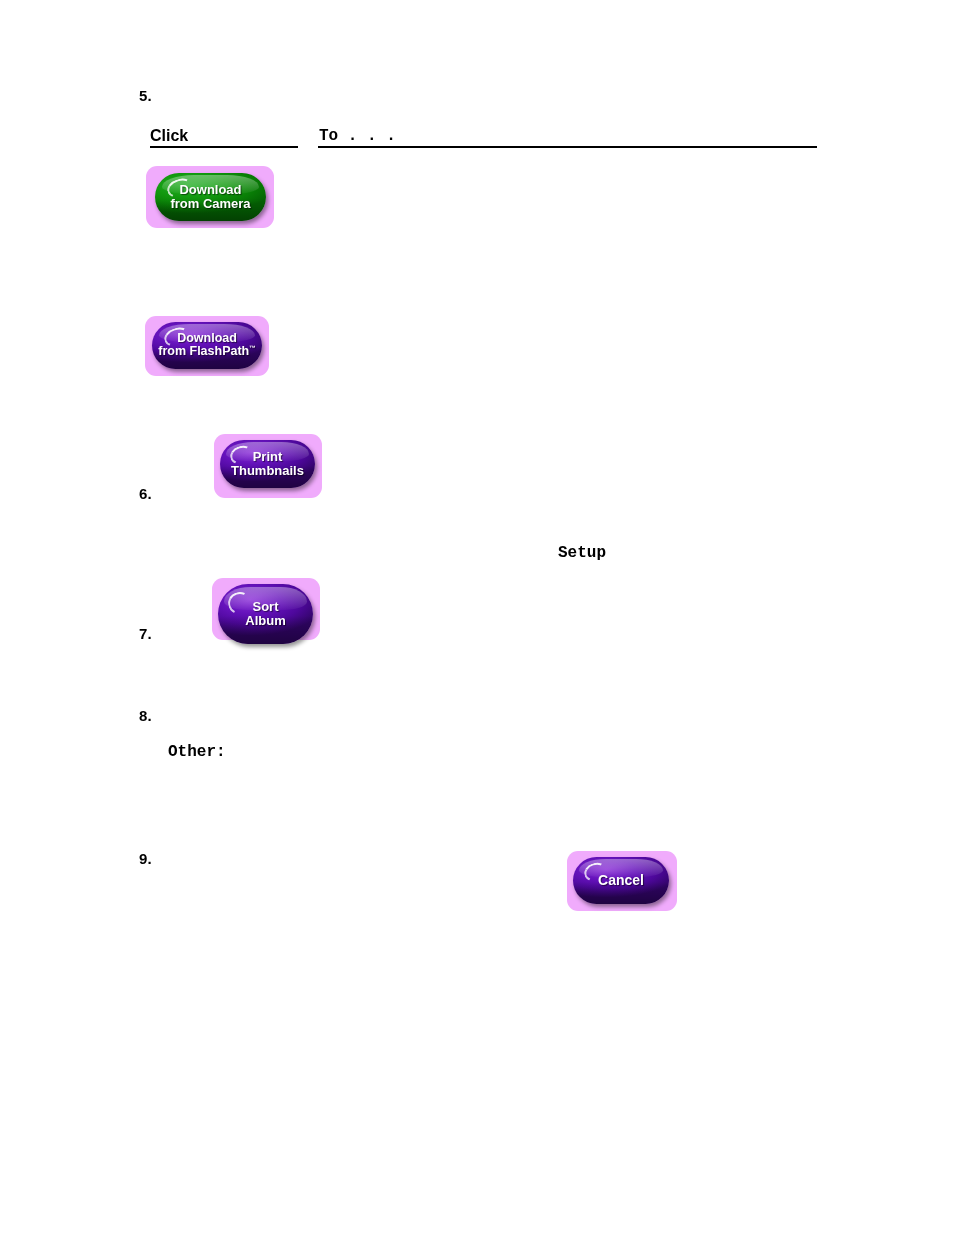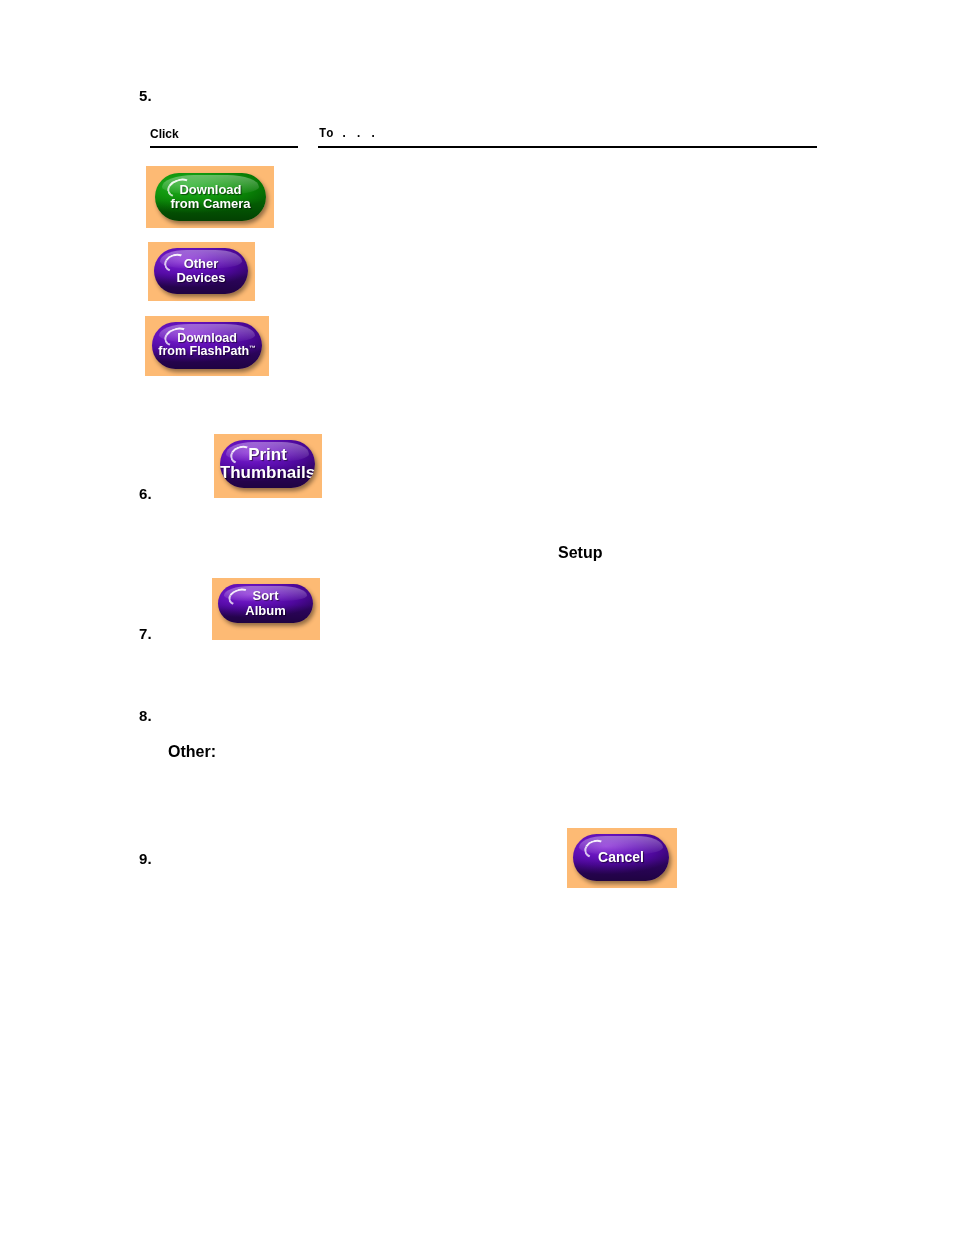--- a/index.html
+++ b/index.html
@@ -30,48 +30,49 @@
     letter-spacing: 0.2px;
     line-height: 1;
     white-space: nowrap;
   }
 
   
   .col-head {
     position: absolute;
     font-family: "Liberation Sans", sans-serif;
     font-weight: bold;
-    font-size: 12px;
+    font-size: 16px;
     color: #000000;
     line-height: 1;
     white-space: nowrap;
   }
   .rule {
     position: absolute;
     background: #000000;
     height: 2px;
   }
 
   
   .serif-bold {
     position: absolute;
-    font-family: Liberation Sans, sans-serif;
+    font-family: Liberation Mono, monospace;
     font-weight: bold;
     font-size: 16px;
     color: #000000;
     line-height: 1;
     white-space: nowrap;
     text-align: center;
   }
 
   
   .btn-tile {
     position: absolute;
-    background: #fdba74;
+    background: #f0abfc;
     display: block;
+    border-radius: 11px;
   }
   .pill {
     position: absolute;
     border-radius: 999px;
     overflow: hidden;
     display: flex;
     align-items: center;
     justify-content: center;
     box-shadow: 2px 3px 4px rgba(0,0,0,0.42);
   }
@@ -154,64 +155,57 @@
   <div class="rule" style="left:318px; top:146px; width:499px;"></div>
 
   <div class="btn-tile" style="left:146px; top:166px; width:128px; height:62px;">
     <div class="pill green" style="left:9px; top:7px; width:111px; height:48px;">
       <span class="glint"></span>
       <span class="pill-label" style="font-size:13px;">Download
 from Camera</span>
     </div>
   </div>
 
-  <div class="btn-tile" style="left:148px; top:242px; width:107px; height:59px;">
-    <div class="pill purple" style="left:6px; top:6px; width:94px; height:46px;">
-      <span class="glint"></span>
-      <span class="pill-label" style="font-size:13px;">Other
-Devices</span>
-    </div>
-  </div>
 
   <div class="btn-tile" style="left:145px; top:316px; width:124px; height:60px;">
     <div class="pill purple" style="left:7px; top:6px; width:110px; height:47px;">
       <span class="glint"></span>
       <span class="pill-label" style="font-size:12.5px;"><span>Download
 from FlashPath</span><span class="tm">™</span></span>
     </div>
   </div>
 
   <div class="btn-tile" style="left:214px; top:434px; width:108px; height:64px;">
     <div class="pill purple" style="left:6px; top:6px; width:95px; height:48px;">
       <span class="glint"></span>
-      <span class="pill-label" style="font-size:17px;">Print
+      <span class="pill-label" style="font-size:13px;">Print
 Thumbnails</span>
     </div>
   </div>
 
   <div class="step-num" style="left:139px; top:486px;">6.</div>
 
   <div class="serif-bold" style="left:558px; top:545px;">Setup</div>
 
   <div class="btn-tile" style="left:212px; top:578px; width:108px; height:62px;">
-    <div class="pill purple" style="left:6px; top:6px; width:95px; height:39px;">
+    <div class="pill purple" style="left:6px; top:6px; width:95px; height:60px;">
       <span class="glint"></span>
       <span class="pill-label" style="font-size:13px;">Sort
 Album</span>
     </div>
   </div>
 
   <div class="step-num" style="left:139px; top:626px;">7.</div>
 
 
   <div class="step-num" style="left:139px; top:708px;">8.</div>
 
   <div class="serif-bold" style="left:168px; top:744px;">Other:</div>
 
-  <div class="btn-tile" style="left:567px; top:828px; width:110px; height:60px;">
+  <div class="btn-tile" style="left:567px; top:851px; width:110px; height:60px;">
     <div class="pill purple" style="left:6px; top:6px; width:96px; height:47px;">
       <span class="glint"></span>
       <span class="pill-label" style="font-size:14px;">Cancel</span>
     </div>
   </div>
 
   <div class="step-num" style="left:139px; top:851px;">9.</div>
 
 </div>
 

